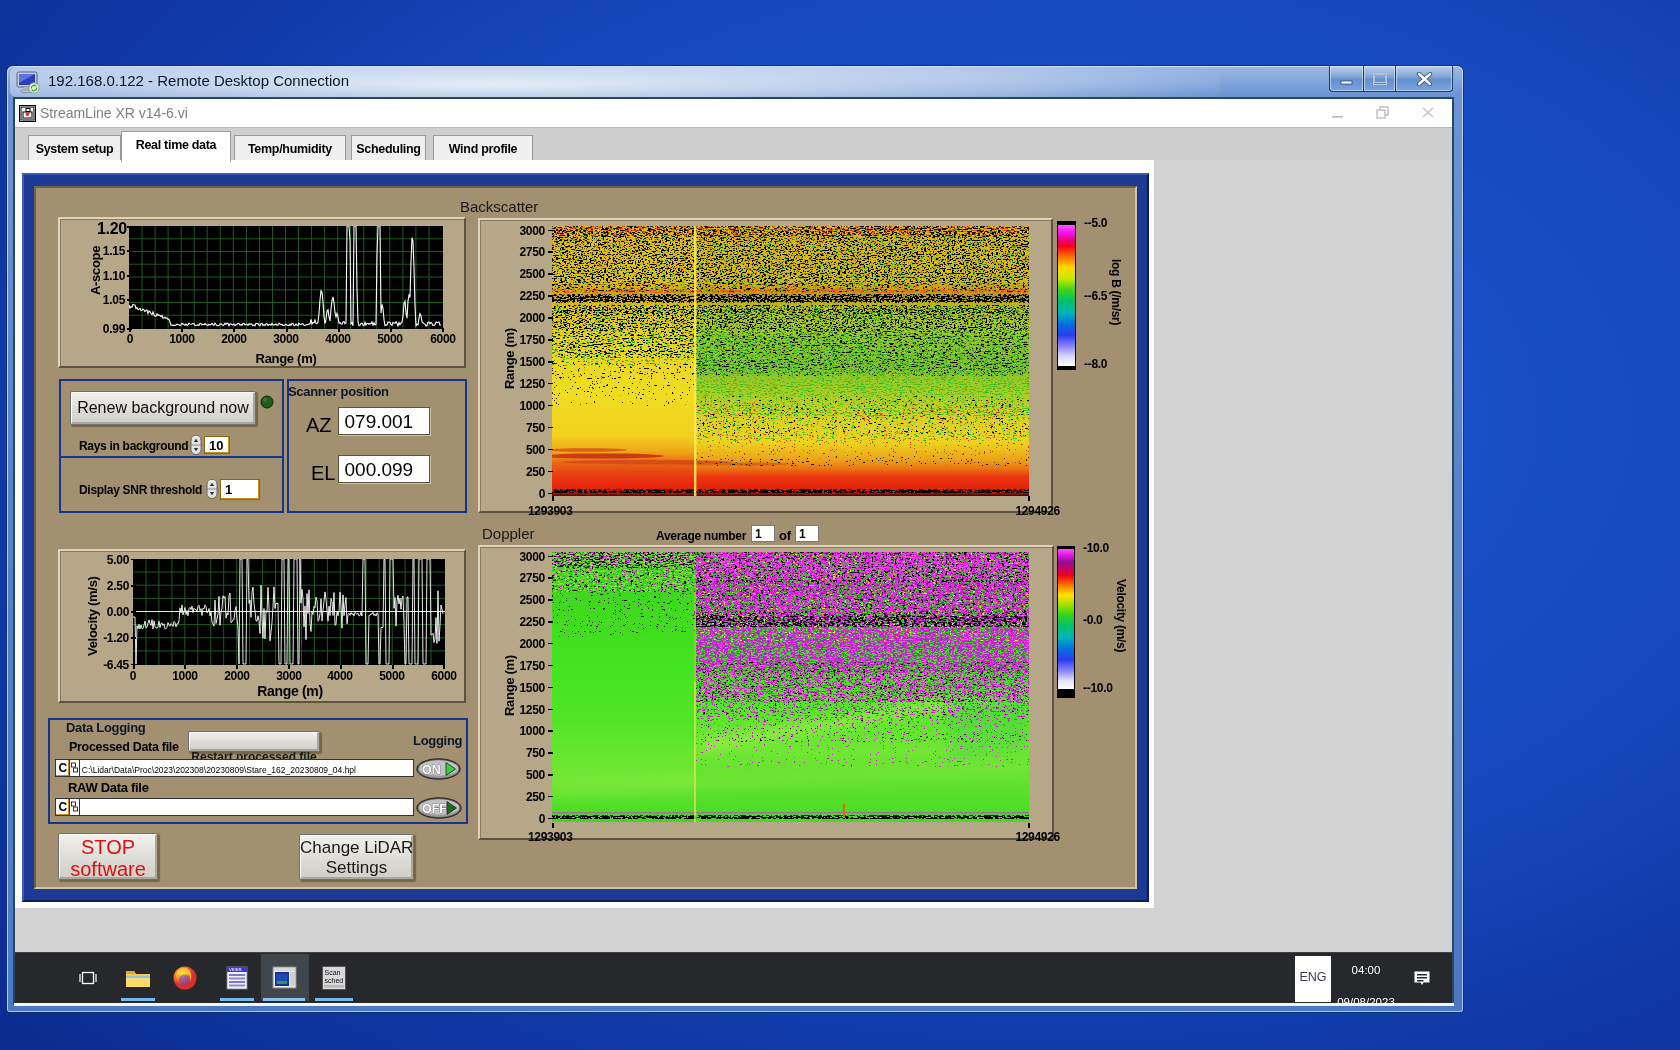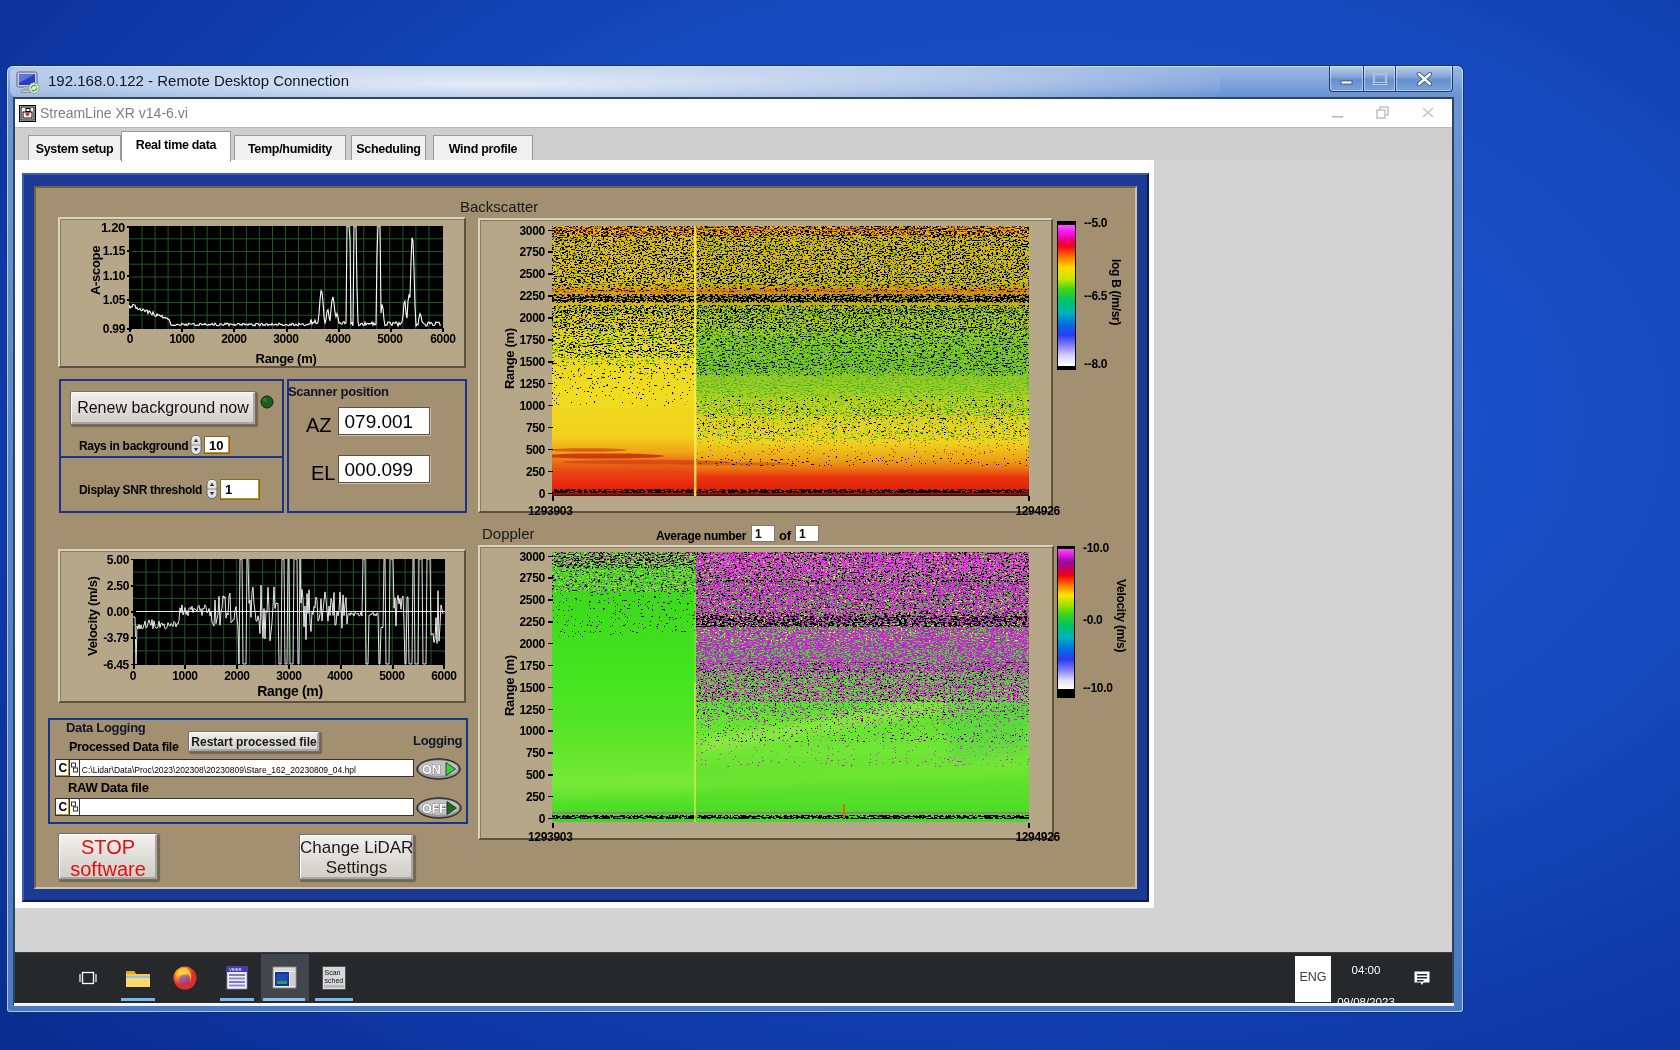--- a/index.html
+++ b/index.html
@@ -141,21 +141,21 @@
         <line x1="0" y1="12.8" x2="314" y2="12.8"></line>
         <line x1="0" y1="25.5" x2="314" y2="25.5"></line>
         <line x1="0" y1="38.2" x2="314" y2="38.2"></line>
         <line x1="0" y1="51.0" x2="314" y2="51.0"></line>
         <line x1="0" y1="63.8" x2="314" y2="63.8"></line>
         <line x1="0" y1="76.5" x2="314" y2="76.5"></line>
         <line x1="0" y1="89.2" x2="314" y2="89.2"></line>
       </g>
       <path d="M0,79.0 L1,82.0 L2,80.7 L3,81.0 L4,78.5 L5,78.8 L6,78.9 L7,82.5 L8,81.6 L9,83.5 L10,83.2 L11,82.4 L12,84.7 L13,84.4 L14,83.1 L15,83.9 L16,85.6 L17,84.5 L18,84.1 L19,87.6 L20,84.9 L21,85.7 L22,87.5 L23,88.6 L24,85.9 L25,88.7 L26,90.1 L27,90.4 L28,87.9 L29,89.3 L30,88.9 L31,89.6 L32,90.7 L33,89.4 L34,92.1 L35,91.9 L36,91.2 L37,92.4 L38,91.9 L39,93.4 L40,93.3 L41,96.2 L42,99.2 L43,99.0 L44,99.6 L45,99.2 L46,99.5 L47,99.1 L48,98.1 L49,98.8 L50,98.8 L51,99.3 L52,99.1 L53,97.3 L54,98.1 L55,98.2 L56,99.4 L57,97.9 L58,99.4 L59,98.8 L60,97.2 L61,98.1 L62,98.3 L63,98.0 L64,97.6 L65,97.7 L66,99.2 L67,99.7 L68,99.0 L69,99.1 L70,99.3 L71,97.3 L72,97.5 L73,99.0 L74,98.1 L75,98.8 L76,97.4 L77,98.6 L78,99.1 L79,99.2 L80,98.3 L81,99.1 L82,98.3 L83,97.4 L84,98.7 L85,99.2 L86,97.1 L87,98.5 L88,99.6 L89,99.7 L90,99.5 L91,98.1 L92,97.7 L93,98.7 L94,99.6 L95,98.8 L96,97.2 L97,98.4 L98,97.2 L99,97.5 L100,99.8 L101,97.9 L102,98.0 L103,98.4 L104,99.1 L105,98.1 L106,99.5 L107,98.7 L108,98.6 L109,97.3 L110,97.5 L111,99.1 L112,98.5 L113,99.3 L114,97.4 L115,97.5 L116,99.0 L117,98.1 L118,98.2 L119,99.4 L120,97.8 L121,98.4 L122,97.7 L123,98.4 L124,99.8 L125,98.9 L126,99.8 L127,97.3 L128,97.5 L129,97.6 L130,99.0 L131,99.7 L132,97.5 L133,97.3 L134,99.6 L135,98.5 L136,99.6 L137,97.8 L138,97.8 L139,99.5 L140,98.5 L141,98.3 L142,99.1 L143,97.5 L144,98.7 L145,99.2 L146,98.4 L147,97.9 L148,99.3 L149,99.0 L150,97.2 L151,98.1 L152,98.6 L153,98.4 L154,99.5 L155,99.2 L156,98.9 L157,98.2 L158,99.2 L159,99.2 L160,99.6 L161,98.1 L162,99.2 L163,97.4 L164,97.5 L165,99.6 L166,99.2 L167,98.0 L168,99.2 L169,99.5 L170,97.3 L171,98.3 L172,98.6 L173,97.7 L174,97.7 L175,99.3 L176,99.6 L177,98.7 L178,98.7 L179,98.6 L180,97.9 L181,98.0 L182,93.3 L183,98.1 L184,96.4 L185,96.8 L186,94.0 L187,97.3 L188,97.6 L189,96.2 L190,87.5 L191,74.0 L192,64.8 L193,66.2 L194,76.4 L195,90.6 L196,97.7 L197,93.4 L198,85.2 L199,83.7 L200,90.7 L201,95.0 L202,83.3 L203,74.4 L204,70.8 L205,76.9 L206,86.7 L207,90.9 L208,87.4 L209,90.9 L210,97.1 L211,96.6 L212,98.1 L213,98.2 L214,95.9 L215,95.7 L216,97.6 L217,96.9 L218,0.0 L219,0.0 L220,0.0 L221,14.0 L222,97.7 L223,96.8 L224,99.8 L225,0.0 L226,0.0 L227,0.0 L228,61.6 L229,95.9 L230,99.7 L231,99.2 L232,97.5 L233,97.1 L234,99.0 L235,99.5 L236,96.2 L237,99.0 L238,97.5 L239,97.3 L240,98.2 L241,97.5 L242,97.8 L243,96.0 L244,99.2 L245,96.9 L246,99.0 L247,98.3 L248,28.1 L249,0.0 L250,0.0 L251,0.0 L252,87.2 L253,78.5 L254,82.3 L255,93.8 L256,99.7 L257,99.1 L258,98.9 L259,96.0 L260,96.2 L261,96.2 L262,98.4 L263,99.4 L264,96.4 L265,97.0 L266,97.4 L267,95.7 L268,97.2 L269,100.0 L270,96.5 L271,98.7 L272,97.2 L273,96.0 L274,90.2 L275,76.8 L276,75.0 L277,87.1 L278,92.1 L279,74.8 L280,69.2 L281,71.6 L282,35.9 L283,11.7 L284,15.3 L285,42.3 L286,79.8 L287,99.7 L288,98.2 L289,98.8 L290,91.9 L291,87.7 L292,89.9 L293,95.7 L294,96.8 L295,97.6 L296,98.2 L297,100.0 L298,99.7 L299,96.2 L300,96.1 L301,97.7 L302,96.4 L303,97.5 L304,99.4 L305,99.5 L306,98.7 L307,96.1 L308,96.6 L309,96.3 L310,96.1 L311,99.1 L312,99.0" fill="none" stroke="#fff" stroke-width="1.1"></path>
     </svg>
-    <div class="lbl b" style="left:82px;width:28px;top:121px;font-size:13px;text-align:right">1.20</div>
+    <div class="lbl b" style="left:82px;width:28px;top:121px;font-size:16px;text-align:right">1.20</div>
     <div class="tick" style="left:112px;top:127px;width:5px;height:1.6px"></div>
     <div class="lbl b" style="left:82px;width:28px;top:145px;font-size:12px;text-align:right">1.15</div>
     <div class="tick" style="left:112px;top:151px;width:5px;height:1.6px"></div>
     <div class="lbl b" style="left:82px;width:28px;top:170px;font-size:12px;text-align:right">1.10</div>
     <div class="tick" style="left:112px;top:176px;width:5px;height:1.6px"></div>
     <div class="lbl b" style="left:82px;width:28px;top:194px;font-size:12px;text-align:right">1.05</div>
     <div class="tick" style="left:112px;top:200px;width:5px;height:1.6px"></div>
     <div class="lbl b" style="left:82px;width:28px;top:223px;font-size:12px;text-align:right">0.99</div>
     <div class="tick" style="left:112px;top:229px;width:5px;height:1.6px"></div>
     <div class="lbl b" style="left:97px;width:36px;top:233px;font-size:12px;text-align:center">0</div>
@@ -630,21 +630,21 @@
       </g>
       <line x1="0" y1="52.5" x2="312" y2="52.5" stroke="#e8e8e8" stroke-width="1"></line>
       <path d="M0,58.0 L1,58.0 L2,58.0 L3,105.0 L4,66.7 L5,69.8 L6,65.3 L7,70.0 L8,66.0 L9,69.7 L10,69.4 L11,66.1 L12,62.1 L13,69.1 L14,68.1 L15,64.1 L16,60.9 L17,64.6 L18,66.4 L19,60.6 L20,69.9 L21,61.8 L22,67.5 L23,68.9 L24,69.2 L25,67.3 L26,62.2 L27,68.5 L28,64.5 L29,64.0 L30,66.6 L31,64.9 L32,69.7 L33,69.8 L34,68.3 L35,63.6 L36,66.1 L37,67.2 L38,64.5 L39,65.8 L40,67.4 L41,62.4 L42,63.4 L43,67.9 L44,64.6 L45,65.1 L46,61.6 L47,48.8 L48,53.9 L49,45.9 L50,55.9 L51,52.4 L52,48.5 L53,55.5 L54,51.6 L55,56.8 L56,49.5 L57,48.4 L58,50.6 L59,47.1 L60,53.6 L61,49.2 L62,50.4 L63,50.5 L64,52.0 L65,47.5 L66,46.3 L67,51.7 L68,49.6 L69,56.5 L70,49.1 L71,49.8 L72,45.8 L73,47.7 L74,53.9 L75,52.8 L76,49.5 L77,57.0 L78,52.3 L79,63.1 L80,65.0 L81,67.1 L82,41.1 L83,64.5 L84,60.2 L85,54.9 L86,37.3 L87,66.3 L88,52.8 L89,49.1 L90,36.8 L91,39.2 L92,37.5 L93,59.1 L94,54.0 L95,56.1 L96,36.8 L97,34.1 L98,63.8 L99,62.8 L100,60.8 L101,60.7 L102,51.5 L103,47.6 L104,59.6 L105,69.1 L106,105.0 L107,0.0 L108,0.0 L109,0.0 L110,105.0 L111,105.0 L112,105.0 L113,105.0 L114,0.0 L115,0.0 L116,44.4 L117,41.0 L118,58.3 L119,33.1 L120,28.1 L121,44.7 L122,52.0 L123,61.9 L124,62.1 L125,56.8 L126,61.7 L127,74.5 L128,26.1 L129,59.3 L130,79.4 L131,49.5 L132,79.9 L133,51.6 L134,53.4 L135,28.3 L136,48.7 L137,81.8 L138,73.4 L139,63.2 L140,47.5 L141,27.9 L142,49.4 L143,44.4 L144,44.4 L145,44.4 L146,105.0 L147,105.0 L148,105.0 L149,0.0 L150,0.0 L151,0.0 L152,105.0 L153,105.0 L154,105.0 L155,0.0 L156,0.0 L157,105.0 L158,105.0 L159,105.0 L160,105.0 L161,0.0 L162,0.0 L163,0.0 L164,0.0 L165,105.0 L166,105.0 L167,0.0 L168,44.1 L169,30.4 L170,39.9 L171,67.9 L172,46.9 L173,80.6 L174,34.6 L175,54.5 L176,30.8 L177,64.4 L178,72.5 L179,53.1 L180,55.5 L181,47.3 L182,48.8 L183,38.1 L184,41.4 L185,62.1 L186,60.5 L187,54.6 L188,39.8 L189,62.0 L190,51.2 L191,42.4 L192,32.9 L193,40.3 L194,51.9 L195,62.2 L196,47.1 L197,56.6 L198,39.6 L199,42.7 L200,56.5 L201,33.5 L202,66.3 L203,65.5 L204,52.0 L205,56.9 L206,51.6 L207,33.1 L208,46.9 L209,69.2 L210,35.9 L211,56.7 L212,45.7 L213,38.6 L214,64.9 L215,55.6 L216,54.2 L217,56.4 L218,53.5 L219,55.4 L220,54.6 L221,56.9 L222,53.3 L223,54.2 L224,55.3 L225,54.1 L226,56.9 L227,56.6 L228,53.1 L229,57.1 L230,0.0 L231,0.0 L232,0.0 L233,105.0 L234,105.0 L235,105.0 L236,56.4 L237,56.4 L238,54.7 L239,55.2 L240,53.3 L241,56.6 L242,54.9 L243,57.1 L244,53.9 L245,54.2 L246,105.0 L247,105.0 L248,68.5 L249,68.5 L250,68.5 L251,0.0 L252,0.0 L253,105.0 L254,105.0 L255,105.0 L256,105.0 L257,0.0 L258,0.0 L259,0.0 L260,0.0 L261,49.3 L262,38.6 L263,67.1 L264,42.1 L265,36.3 L266,45.0 L267,39.3 L268,50.3 L269,38.9 L270,37.0 L271,64.5 L272,105.0 L273,105.0 L274,38.0 L275,38.0 L276,105.0 L277,105.0 L278,105.0 L279,105.0 L280,0.0 L281,0.0 L282,105.0 L283,105.0 L284,105.0 L285,105.0 L286,0.0 L287,0.0 L288,0.0 L289,0.0 L290,105.0 L291,105.0 L292,105.0 L293,105.0 L294,0.0 L295,0.0 L296,0.0 L297,0.0 L298,75.8 L299,75.8 L300,74.4 L301,83.5 L302,80.1 L303,58.6 L304,84.4 L305,31.7 L306,82.2 L307,66.3 L308,46.0 L309,50.2 L310,54.9" fill="none" stroke="#fff" stroke-width="0.9"></path>
     </svg>
     <div class="lbl b" style="left:78px;width:36px;top:453.8px;font-size:12px;text-align:right">5.00</div>
     <div class="tick" style="left:116px;top:459.8px;width:5px;height:1.6px"></div>
     <div class="lbl b" style="left:78px;width:36px;top:480.0px;font-size:12px;text-align:right">2.50</div>
     <div class="tick" style="left:116px;top:486.0px;width:5px;height:1.6px"></div>
     <div class="lbl b" style="left:78px;width:36px;top:506.2px;font-size:12px;text-align:right">0.00</div>
     <div class="tick" style="left:116px;top:512.2px;width:5px;height:1.6px"></div>
-    <div class="lbl b" style="left:78px;width:36px;top:532.4px;font-size:12px;text-align:right">-3.79</div>
+    <div class="lbl b" style="left:78px;width:36px;top:532.4px;font-size:12px;text-align:right">-1.20</div>
     <div class="tick" style="left:116px;top:538.4px;width:5px;height:1.6px"></div>
     <div class="lbl b" style="left:78px;width:36px;top:558.6px;font-size:12px;text-align:right">-6.45</div>
     <div class="tick" style="left:116px;top:564.6px;width:5px;height:1.6px"></div>
     <div class="lbl b" style="left:100px;width:36px;top:570px;font-size:12px;text-align:center">0</div>
     <div class="tick" style="left:118px;top:566px;width:1.6px;height:4px"></div>
     <div class="lbl b" style="left:152px;width:36px;top:570px;font-size:12px;text-align:center">1000</div>
     <div class="tick" style="left:169px;top:566px;width:1.6px;height:4px"></div>
     <div class="lbl b" style="left:204px;width:36px;top:570px;font-size:12px;text-align:center">2000</div>
     <div class="tick" style="left:221px;top:566px;width:1.6px;height:4px"></div>
     <div class="lbl b" style="left:256px;width:36px;top:570px;font-size:12px;text-align:center">3000</div>
@@ -653,21 +653,21 @@
     <div class="tick" style="left:325px;top:566px;width:1.6px;height:4px"></div>
     <div class="lbl b" style="left:359px;width:36px;top:570px;font-size:12px;text-align:center">5000</div>
     <div class="tick" style="left:377px;top:566px;width:1.6px;height:4px"></div>
     <div class="lbl b" style="left:411px;width:36px;top:570px;font-size:12px;text-align:center">6000</div>
     <div class="tick" style="left:428px;top:566px;width:1.6px;height:4px"></div>
     <div class="lbl b" style="left:225px;top:584px;width:100px;font-size:14px;text-align:center">Range (m)</div>
     <div class="lbl b rot" style="left:70px;top:557px;font-size:13px">Velocity (m/s)</div>
     <div class="navybox" style="left:33px;top:619px;width:420px;height:106px"></div>
     <div class="lbl b navytxt" style="left:51px;top:621px;font-size:13px">Data Logging</div>
     <div class="lbl b" style="left:54px;top:641px;font-size:12.5px">Processed Data file</div>
-    <div class="btn3d" style="left:173px;top:632px;width:132px;height:21px;font-size:12px;font-weight:bold;padding-top:3px;white-space:nowrap">Restart processed file</div>
+    <div class="btn3d" style="left:173px;top:632px;width:132px;height:21px;font-size:12px;font-weight:bold;padding-top:18px;white-space:nowrap">Restart processed file</div>
     <div class="lbl b navytxt" style="left:398px;top:634px;font-size:13px">Logging</div>
     <div class="amber" style="left:39.5px;top:660px;width:15px;height:18px;font-size:12px;padding:1px 0 0 3px;border:1px solid #333">C</div>
     <div class="whitebox" style="left:54.5px;top:660px;width:10px;height:18px;border:1px solid #333;border-left:none"><svg width="8" height="16">
         <rect x="1.5" y="3" width="4" height="4" fill="none" stroke="#333"></rect>
         <rect x="3.5" y="8" width="4" height="4" fill="none" stroke="#333"></rect>
       </svg></div>
     <div class="whitebox" style="left:64.5px;top:660px;width:334px;height:18px;border:1px solid #333;border-left:none;font-size:8.5px;padding-top:5px;white-space:nowrap;overflow:hidden">&nbsp;C:\Lidar\Data\Proc\2023\202308\20230809\Stare_162_20230809_04.hpl</div>
     <div class="lbl b" style="left:53px;top:681px;font-size:13px">RAW Data file</div>
     <div class="amber" style="left:39.5px;top:699px;width:15px;height:18px;font-size:12px;padding:1px 0 0 3px;border:1px solid #333">C</div>
     <div class="whitebox" style="left:54.5px;top:699px;width:10px;height:18px;border:1px solid #333;border-left:none"><svg width="8" height="16">

